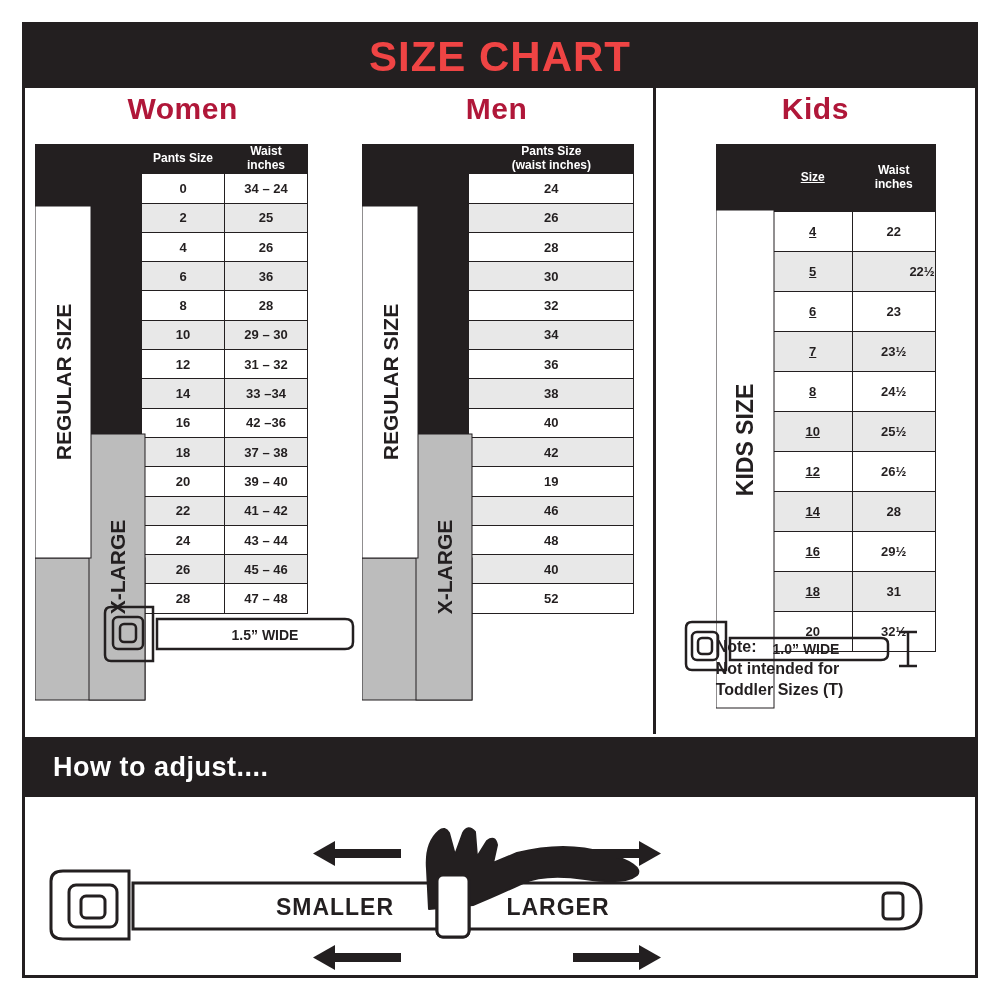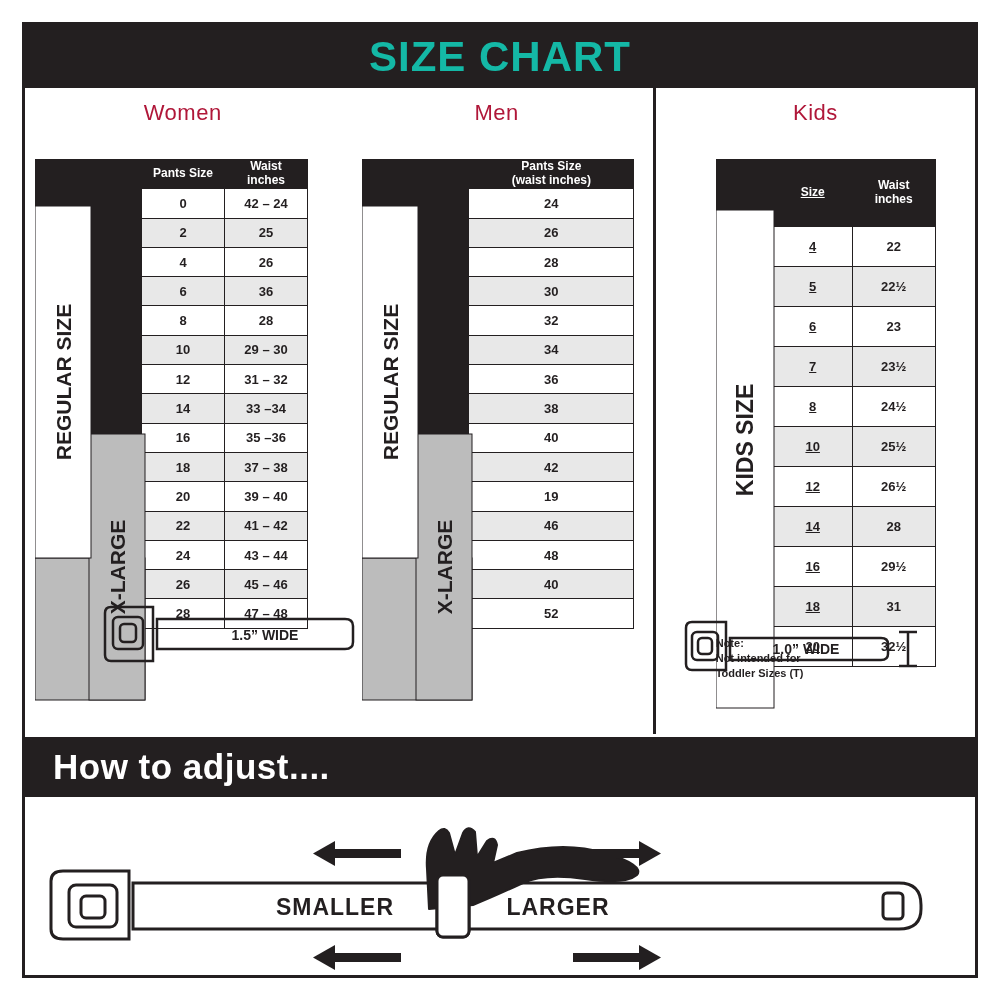--- a/index.html
+++ b/index.html
@@ -32,21 +32,21 @@
   }
 
   
   .title-bar {
     position: absolute;
     left: 25px;
     top: 25px;
     width: 950px;
     height: 63px;
     background: #231f20;
-    color: #14b8a6;
+    color: #ef4444;
     display: flex;
     align-items: center;
     justify-content: center;
   }
   .title-bar .title {
     font-size: 42px;
     font-weight: bold;
     letter-spacing: 1px;
   }
 
@@ -64,30 +64,29 @@
     height: 100%;
     box-sizing: border-box;
   }
   .col-women { width: 318px; }
   .col-men   { width: 318px; border-right: 3px solid #231f20; }
   .col-kids  { width: 322px; }
 
   .col-head {
     text-align: center;
     color: #b01739;
-    font-size: 22px;
-    font-weight: normal;
-    padding-top: 12px;
+    font-size: 30px;
+    font-weight: bold;
+    padding-top: 4px;
     letter-spacing: 0.5px;
   }
 
   
   .table-wrap {
     position: absolute;
-    margin-top: 15px;
   }
   .tw-women { left: 10px;  top: 56px; }
   .tw-men   { left: 22px;  top: 56px; }
   .tw-kids  { left: 60px;  top: 56px; }
 
   .sz-table {
     border-collapse: collapse;
     font-size: 13px;
   }
   .sz-table td, .sz-table th {
@@ -117,21 +116,21 @@
   .c-waist { width: 82px; }
   .c-wide  { width: 164px; }
   .c-kid-size { width: 78px; text-decoration: underline; }
   .c-kid-waist { width: 82px; }
 
   
   .kid-note {
     position: absolute;
     left: 60px;
     top: 548px;
-    font-size: 11px;
+    font-size: 16px;
     font-weight: bold;
     line-height: 1.35;
     text-align: left;
   }
 
   
   .belt-diagram {
     position: absolute;
   }
   .bd-women { left: 70px; top: 505px; }
@@ -143,21 +142,21 @@
     left: 25px;
     top: 737px;
     width: 950px;
     height: 60px;
     background: #231f20;
     color: #ffffff;
     display: flex;
     align-items: center;
   }
   .howto-bar .label {
-    font-size: 35px;
+    font-size: 27px;
     font-weight: bold;
     padding-left: 28px;
     letter-spacing: 0.5px;
   }
 
   .howto-area {
     position: absolute;
     left: 25px;
     top: 797px;
     width: 950px;
@@ -187,21 +186,21 @@
             <td class="hdr-blank" rowspan="16" style="width:52px;"></td>
             <td class="hdr-blank" rowspan="16" style="width:52px;"></td>
             <td class="hdr-cell c-size">Pants Size</td>
             <td class="hdr-cell c-waist">
               <div>Waist</div>
               <div>inches</div>
             </td>
           </tr>
           <tr>
             <td class="data c-size">0</td>
-            <td class="data c-waist">42 – 24</td>
+            <td class="data c-waist">34 – 24</td>
           </tr>
           <tr class="alt">
             <td class="data c-size">2</td>
             <td class="data c-waist">25</td>
           </tr>
           <tr>
             <td class="data c-size">4</td>
             <td class="data c-waist">26</td>
           </tr>
           <tr class="alt">
@@ -219,21 +218,21 @@
           <tr>
             <td class="data c-size">12</td>
             <td class="data c-waist">31 – 32</td>
           </tr>
           <tr class="alt">
             <td class="data c-size">14</td>
             <td class="data c-waist">33 –34</td>
           </tr>
           <tr>
             <td class="data c-size">16</td>
-            <td class="data c-waist">35 –36</td>
+            <td class="data c-waist">42 –36</td>
           </tr>
           <tr class="alt">
             <td class="data c-size">18</td>
             <td class="data c-waist">37 – 38</td>
           </tr>
           <tr>
             <td class="data c-size">20</td>
             <td class="data c-waist">39 – 40</td>
           </tr>
           <tr class="alt">
@@ -363,21 +362,21 @@
               <div>Waist</div>
               <div>inches</div>
             </td>
           </tr>
           <tr>
             <td class="data c-kid-size" style="height:39px;">4</td>
             <td class="data c-kid-waist" style="height:39px;">22</td>
           </tr>
           <tr class="alt">
             <td class="data c-kid-size" style="height:39px;">5</td>
-            <td class="data c-kid-waist" style="height:39px;">22½</td>
+            <td class="data c-kid-waist" style="height:39px;text-align:right;">22½</td>
           </tr>
           <tr>
             <td class="data c-kid-size" style="height:39px;">6</td>
             <td class="data c-kid-waist" style="height:39px;">23</td>
           </tr>
           <tr class="alt">
             <td class="data c-kid-size" style="height:39px;">7</td>
             <td class="data c-kid-waist" style="height:39px;">23½</td>
           </tr>
           <tr>

